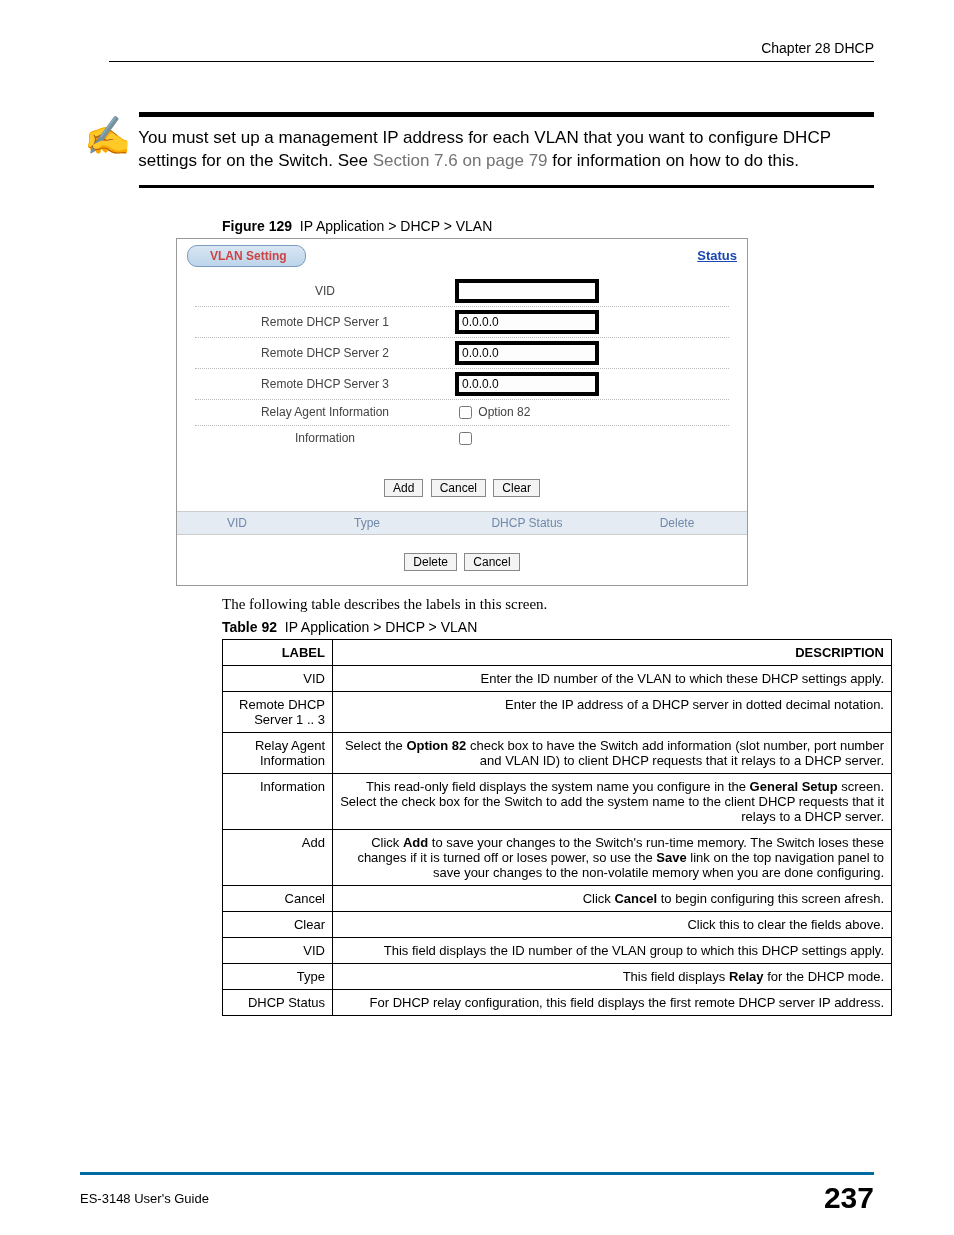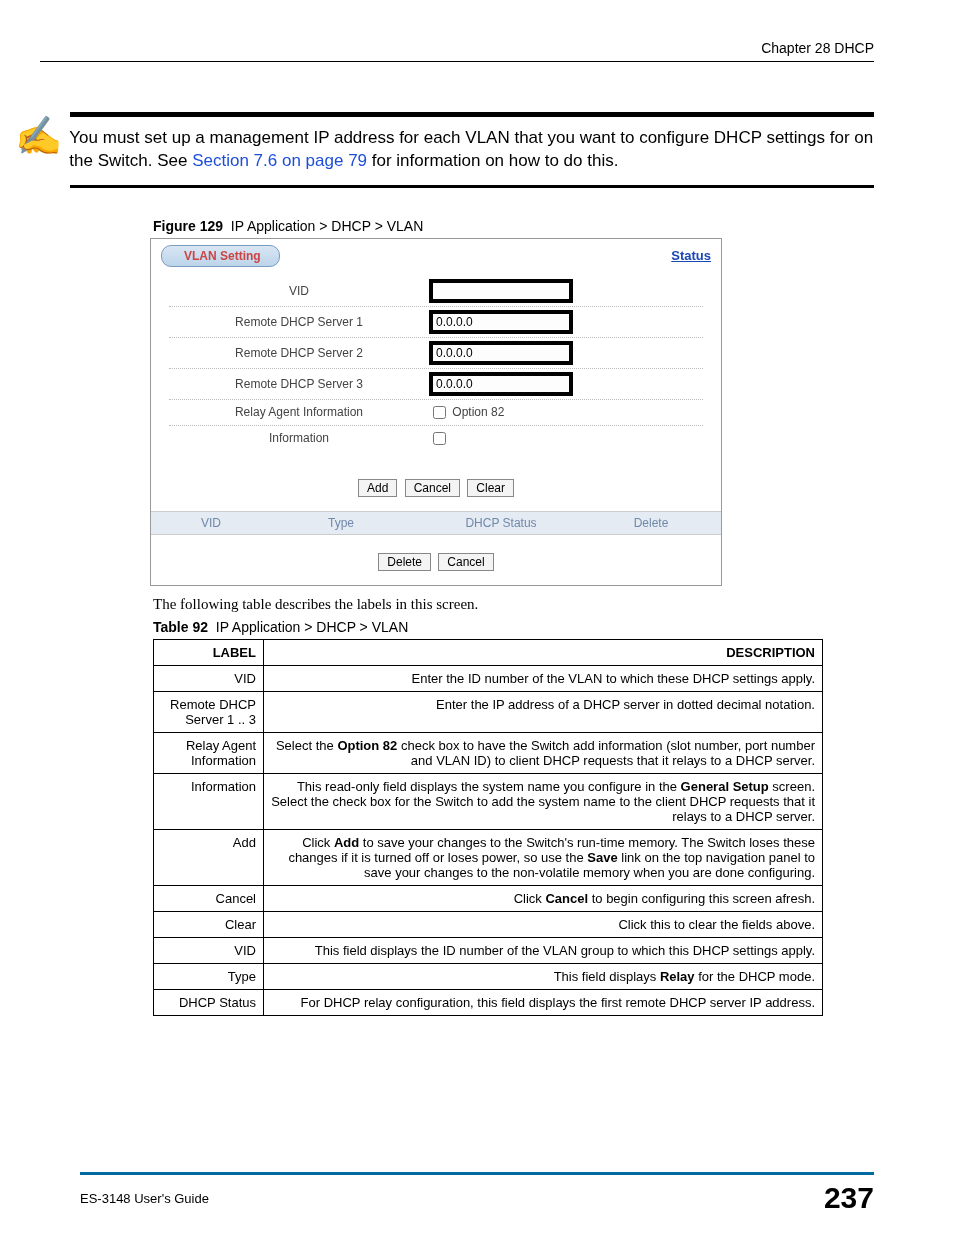--- a/index.html
+++ b/index.html
@@ -6,21 +6,21 @@
       font-family: Arial, Helvetica, sans-serif;
       margin: 0;
       padding: 0;
       background: #fff;
       color: #000;
     }
     .page {
       width: 954px;
       min-height: 1235px;
       margin: 0 auto;
-      padding: 40px 80px 30px 40px;
+      padding: 40px 80px 30px 109px;
       box-sizing: border-box;
       position: relative;
     }
     .header-line {
       border-bottom: 1px solid #000;
       padding-bottom: 5px;
       text-align: right;
       font-size: 14px;
       margin-bottom: 50px;
     }
@@ -40,35 +40,35 @@
       position: relative;
       left: -55px;
       top: -10px;
       margin-right: -48px;
     }
     .note-text {
       font-size: 17px;
       line-height: 1.35;
     }
     .note-text a.link {
-      color: #1d4ed8;
+      color: #737373;
       text-decoration: none;
     }
     .figure-caption, .table-caption {
       font-size: 14px;
       margin: 6px 0 4px 0;
       margin-left: 113px;
     }
     .figure-caption b, .table-caption b {
       font-weight: bold;
       text-align: right;
     }
     .screenshot {
       border: 1px solid #999;
-      margin-left: 110px;
+      margin-left: 67px;
       width: 570px;
       background: #fff;
       font-size: 12px;
       color: #333;
     }
     .ss-header {
       padding: 6px 10px 3px 10px;
       display: flex;
       justify-content: space-between;
       align-items: center;

